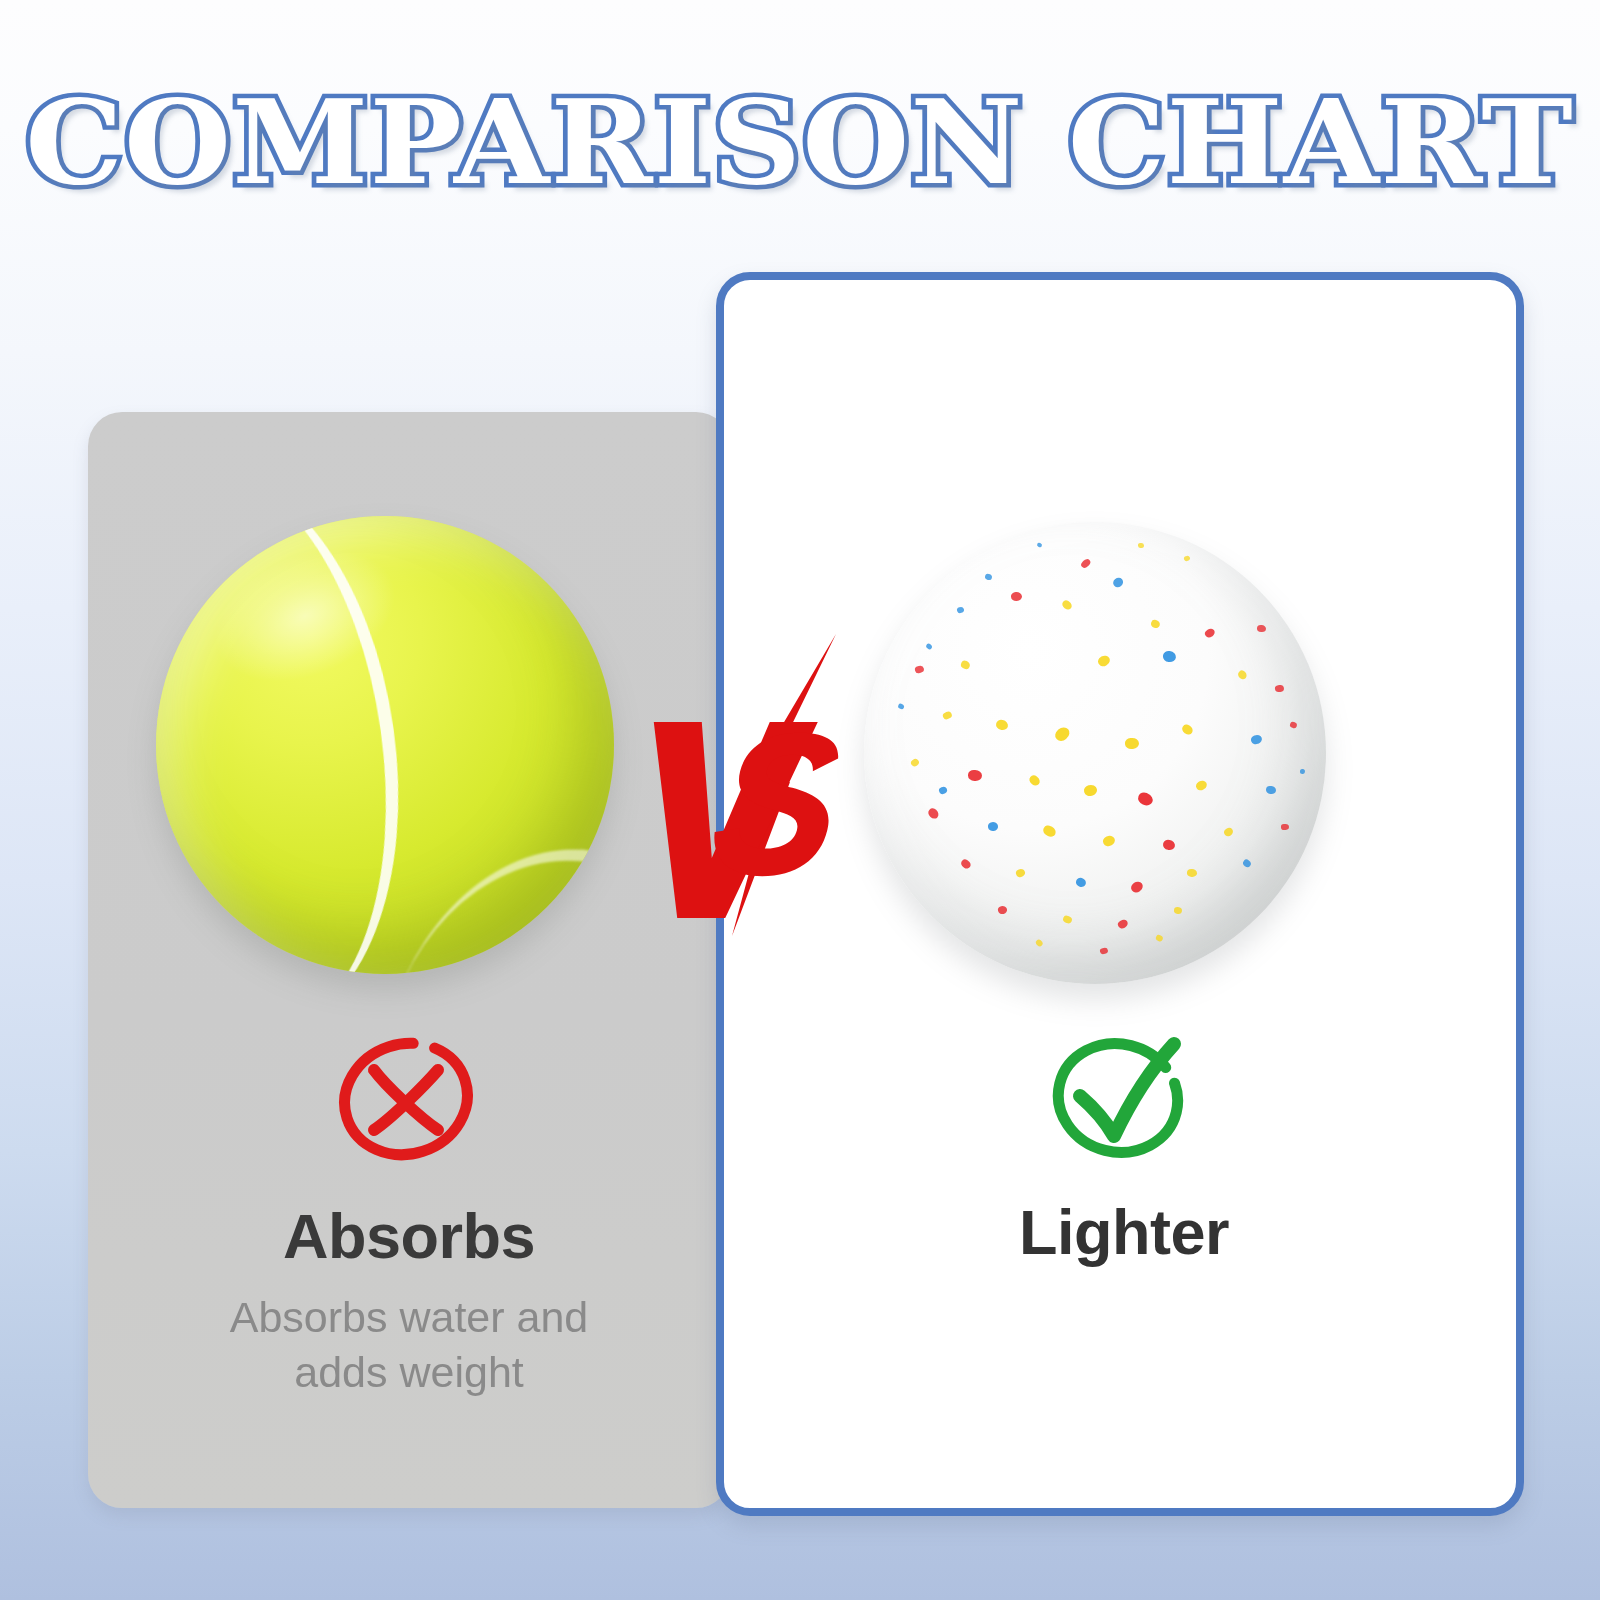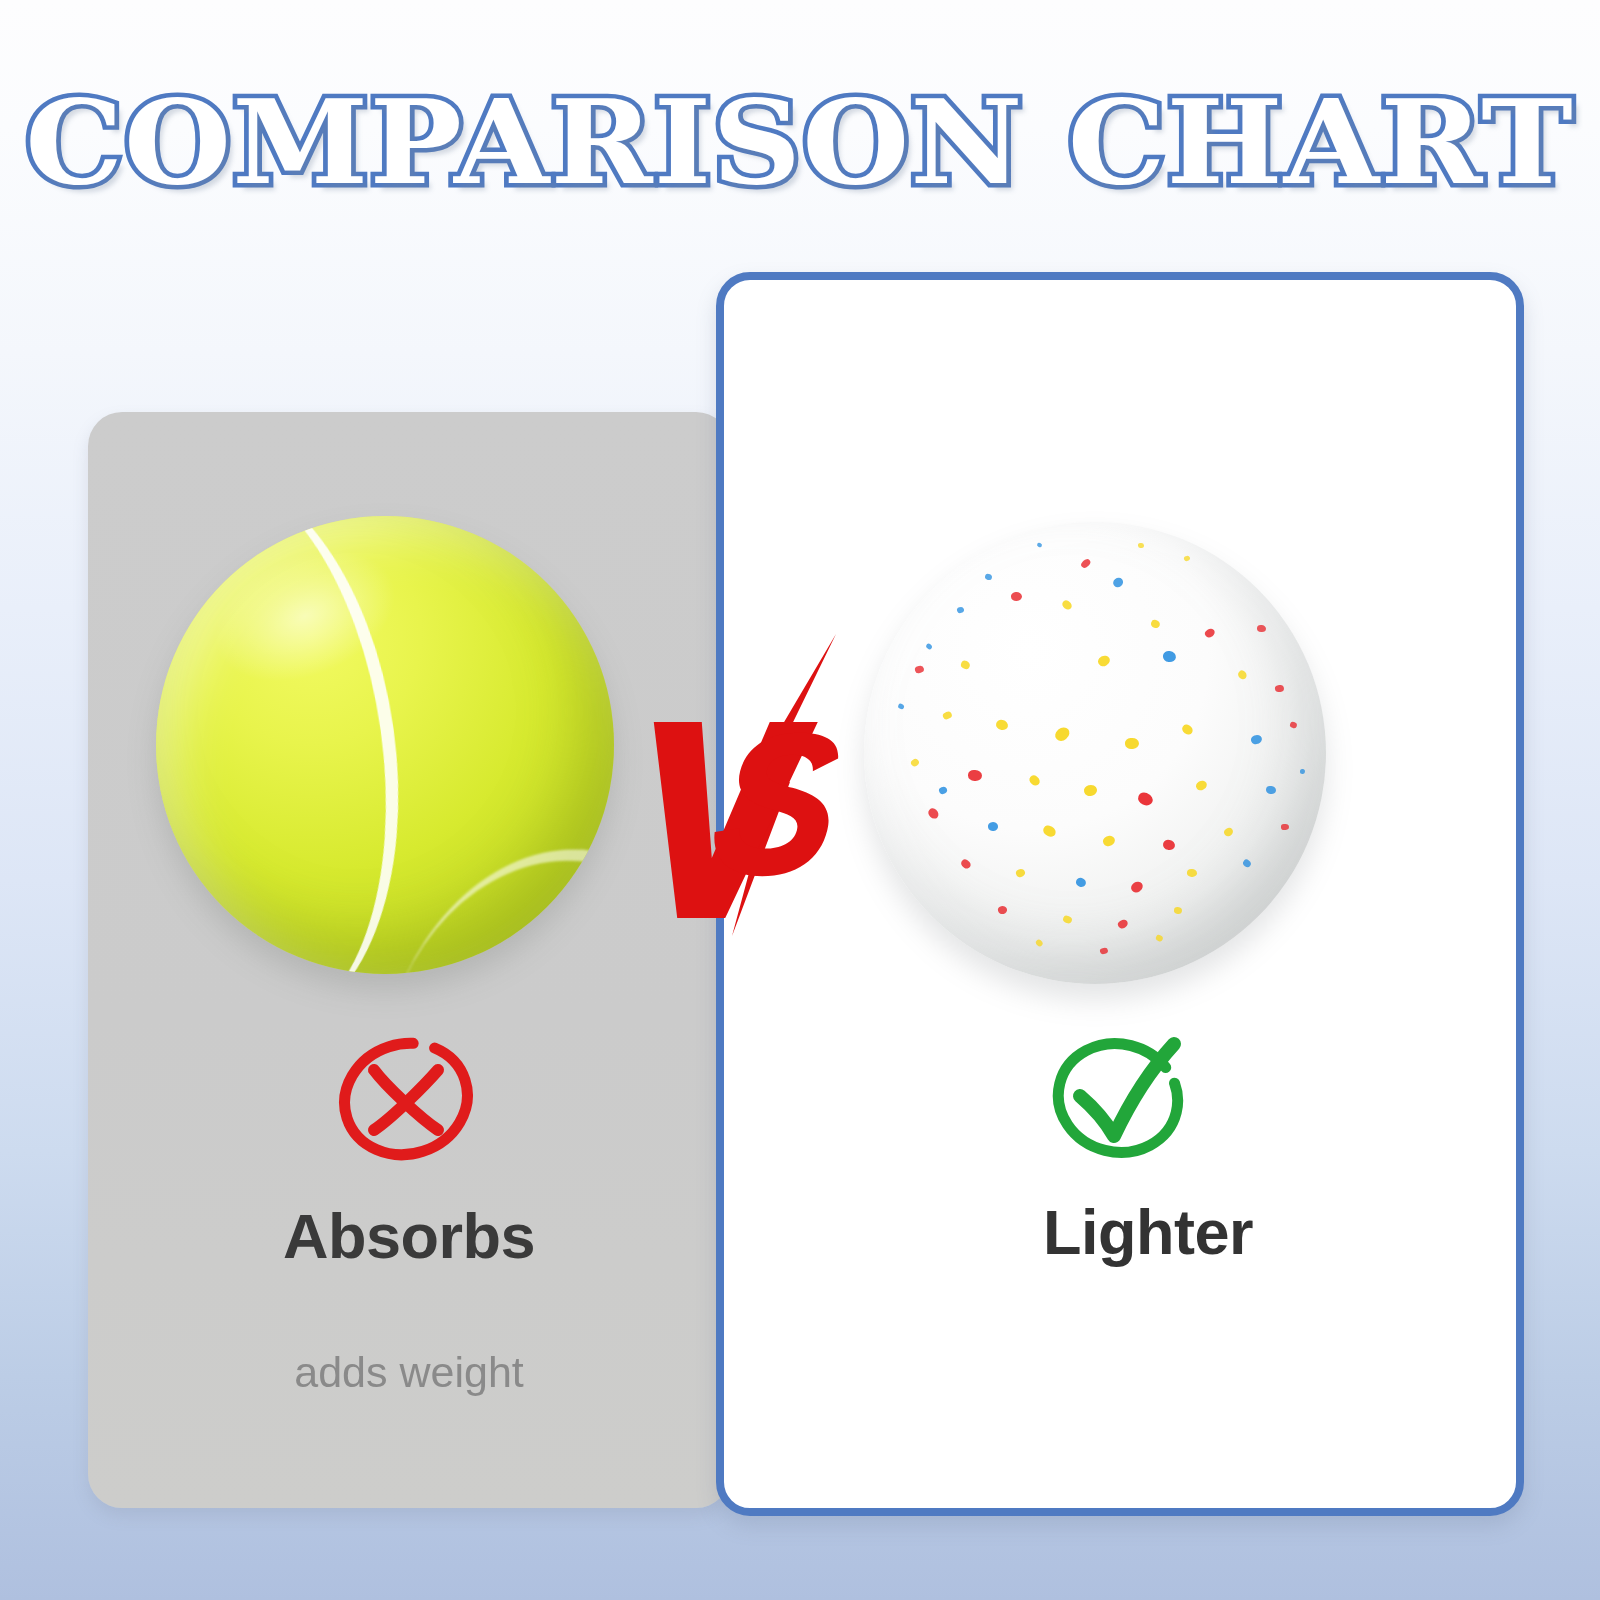--- a/index.html
+++ b/index.html
@@ -118,21 +118,21 @@
     z-index:7;
   }
 
   
   .icon-x{ position:absolute; left:316px; top:1034px; width:180px; height:130px; z-index:5; }
   .icon-check{ position:absolute; left:1032px; top:1030px; width:180px; height:132px; z-index:5; }
 
   
   .label-block{ position:absolute; text-align:center; z-index:5; }
   .block-left{ left:88px; top:1204px; width:642px; }
-  .block-right{ left:724px; top:1200px; width:800px;margin-left:24px; }
+  .block-right{ left:724px; top:1200px; width:800px; }
 
   .headline{
     font-size:63px;
     font-weight:700;
     color:#333333;
     letter-spacing:-0.5px;
     line-height:1.04;
   }
   .headline.muted{ color:#3a3a3a; }
   .subline{
@@ -249,20 +249,20 @@
 <div class="icon-check">
   <svg viewBox="0 0 180 132" width="180" height="132" aria-hidden="true">
     <ellipse cx="86" cy="68" rx="60" ry="54" fill="none" stroke="#22a63a" stroke-width="11" stroke-linecap="round" stroke-dasharray="310 18" transform="rotate(14 86 68)"></ellipse>
     <path d="M48 66 C62 78 74 92 82 106 C98 72 120 38 142 14" stroke="#22a63a" stroke-width="14" fill="none" stroke-linecap="round" stroke-linejoin="round"></path>
   </svg>
 </div>
 
 <div class="label-block block-left">
   <div class="headline muted">Absorbs</div>
   <div class="subline">
-    <br>
+    <span>Absorbs water and</span><br>
     <span>adds weight</span>
   </div>
 </div>
 
 <div class="label-block block-right">
   <div class="headline">Lighter</div>
 </div>
 
 </body></html>

